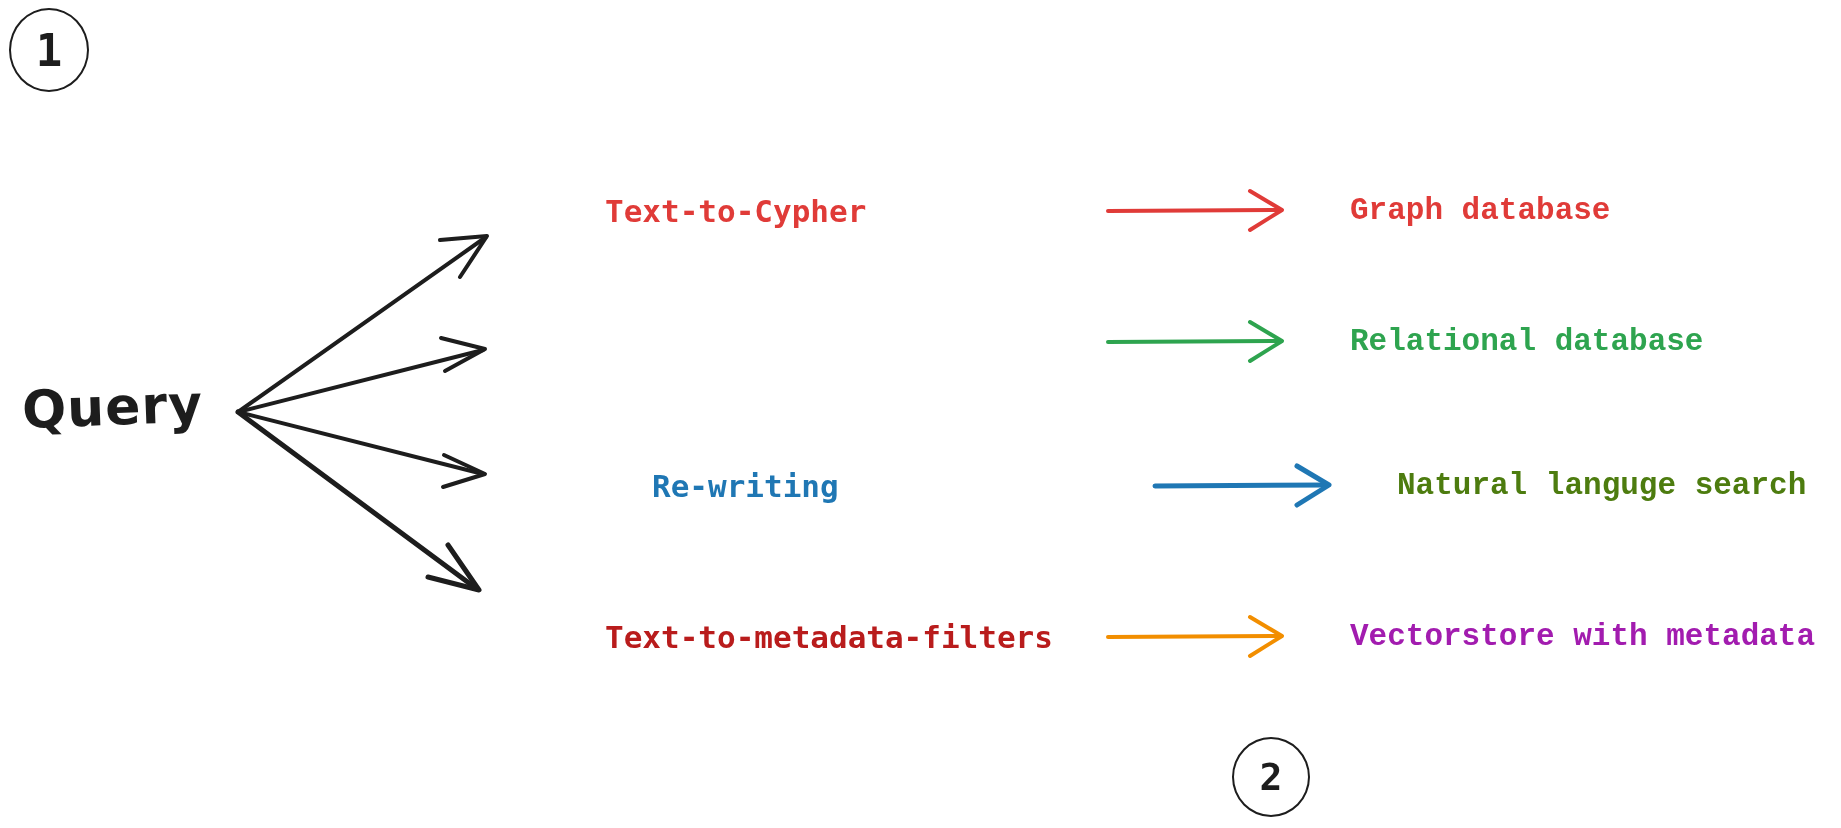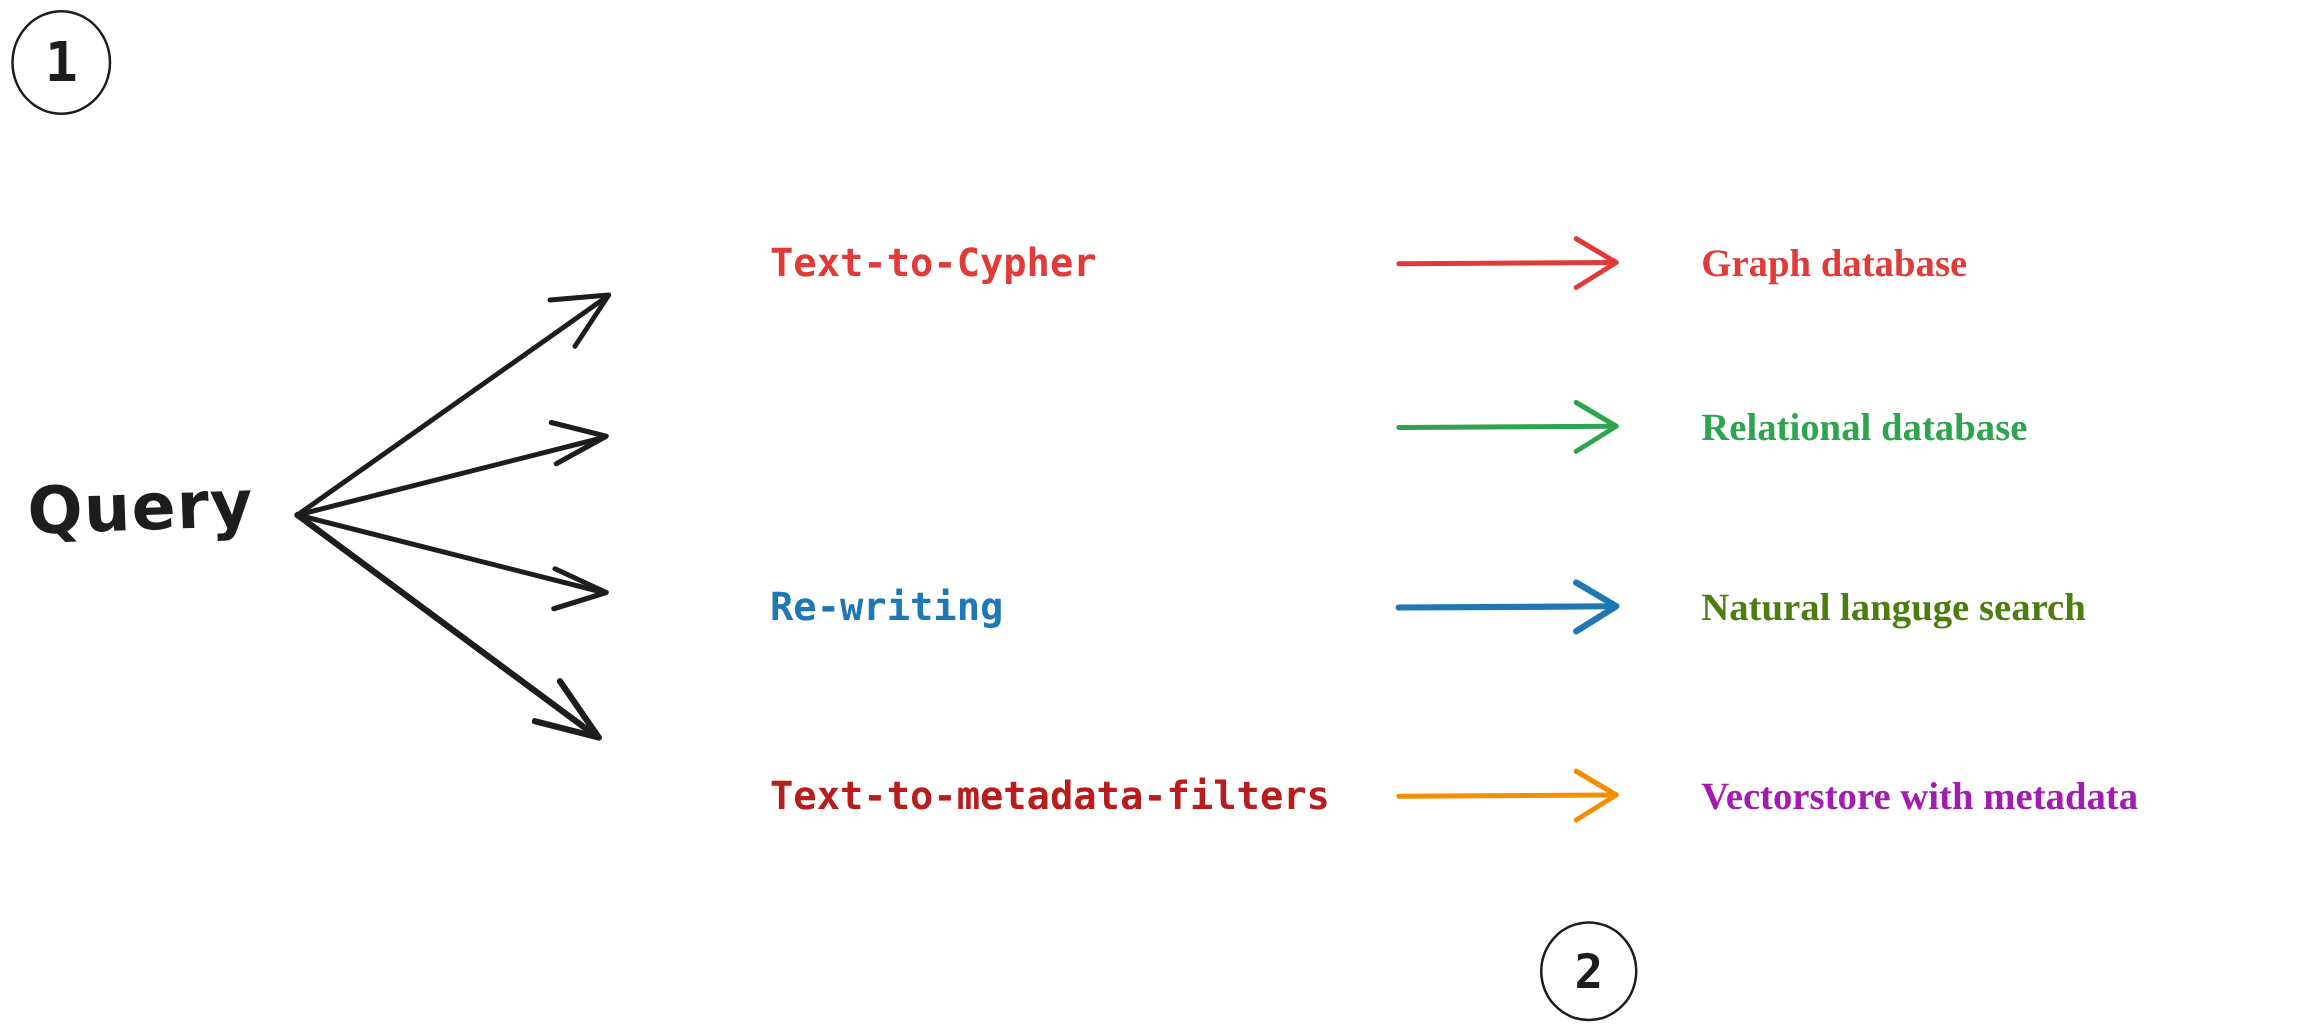--- a/index.html
+++ b/index.html
@@ -90,57 +90,57 @@
     left: 0;
     top: 0;
     width: 1841px;
     height: 828px;
     pointer-events: none;
   }
 
   
   .row {
     position: absolute;
-    left: 16px;
+    left: 5px;
     width: 1686px;
     height: 52px;
     display: block;
   }
   .row-source {
     position: absolute;
     left: 600px;
     top: 0;
     font-family: "DejaVu Sans Mono", monospace;
     font-size: 31px;
     font-weight: 700;
     white-space: nowrap;
     line-height: 52px;
   }
   .row-target {
     position: absolute;
     left: 1345px;
     top: 0;
-    font-family: Liberation Serif, serif;
+    font-family: Liberation Mono, monospace;
     font-size: 31px;
     font-weight: 700;
     white-space: nowrap;
     line-height: 52px;
   }
   .row-arrow {
     position: absolute;
     left: 1095px;
     top: 0;
     width: 200px;
     height: 52px;
   }
   .row-arrow svg { display: block; }
 
   #row-0 { top: 185px; }
   #row-1 { top: 316px; }
-  #row-2 { top: 460px; }
+  #row-2 { top: 460px; margin-left: 47px; }
   #row-3 { top: 611px; }
 </style>
 </head>
 <body>
 
 <div id="canvas">
 
   <div id="badge-one" class="step-badge">1</div>
 
   <div id="query-label">Query</div>

